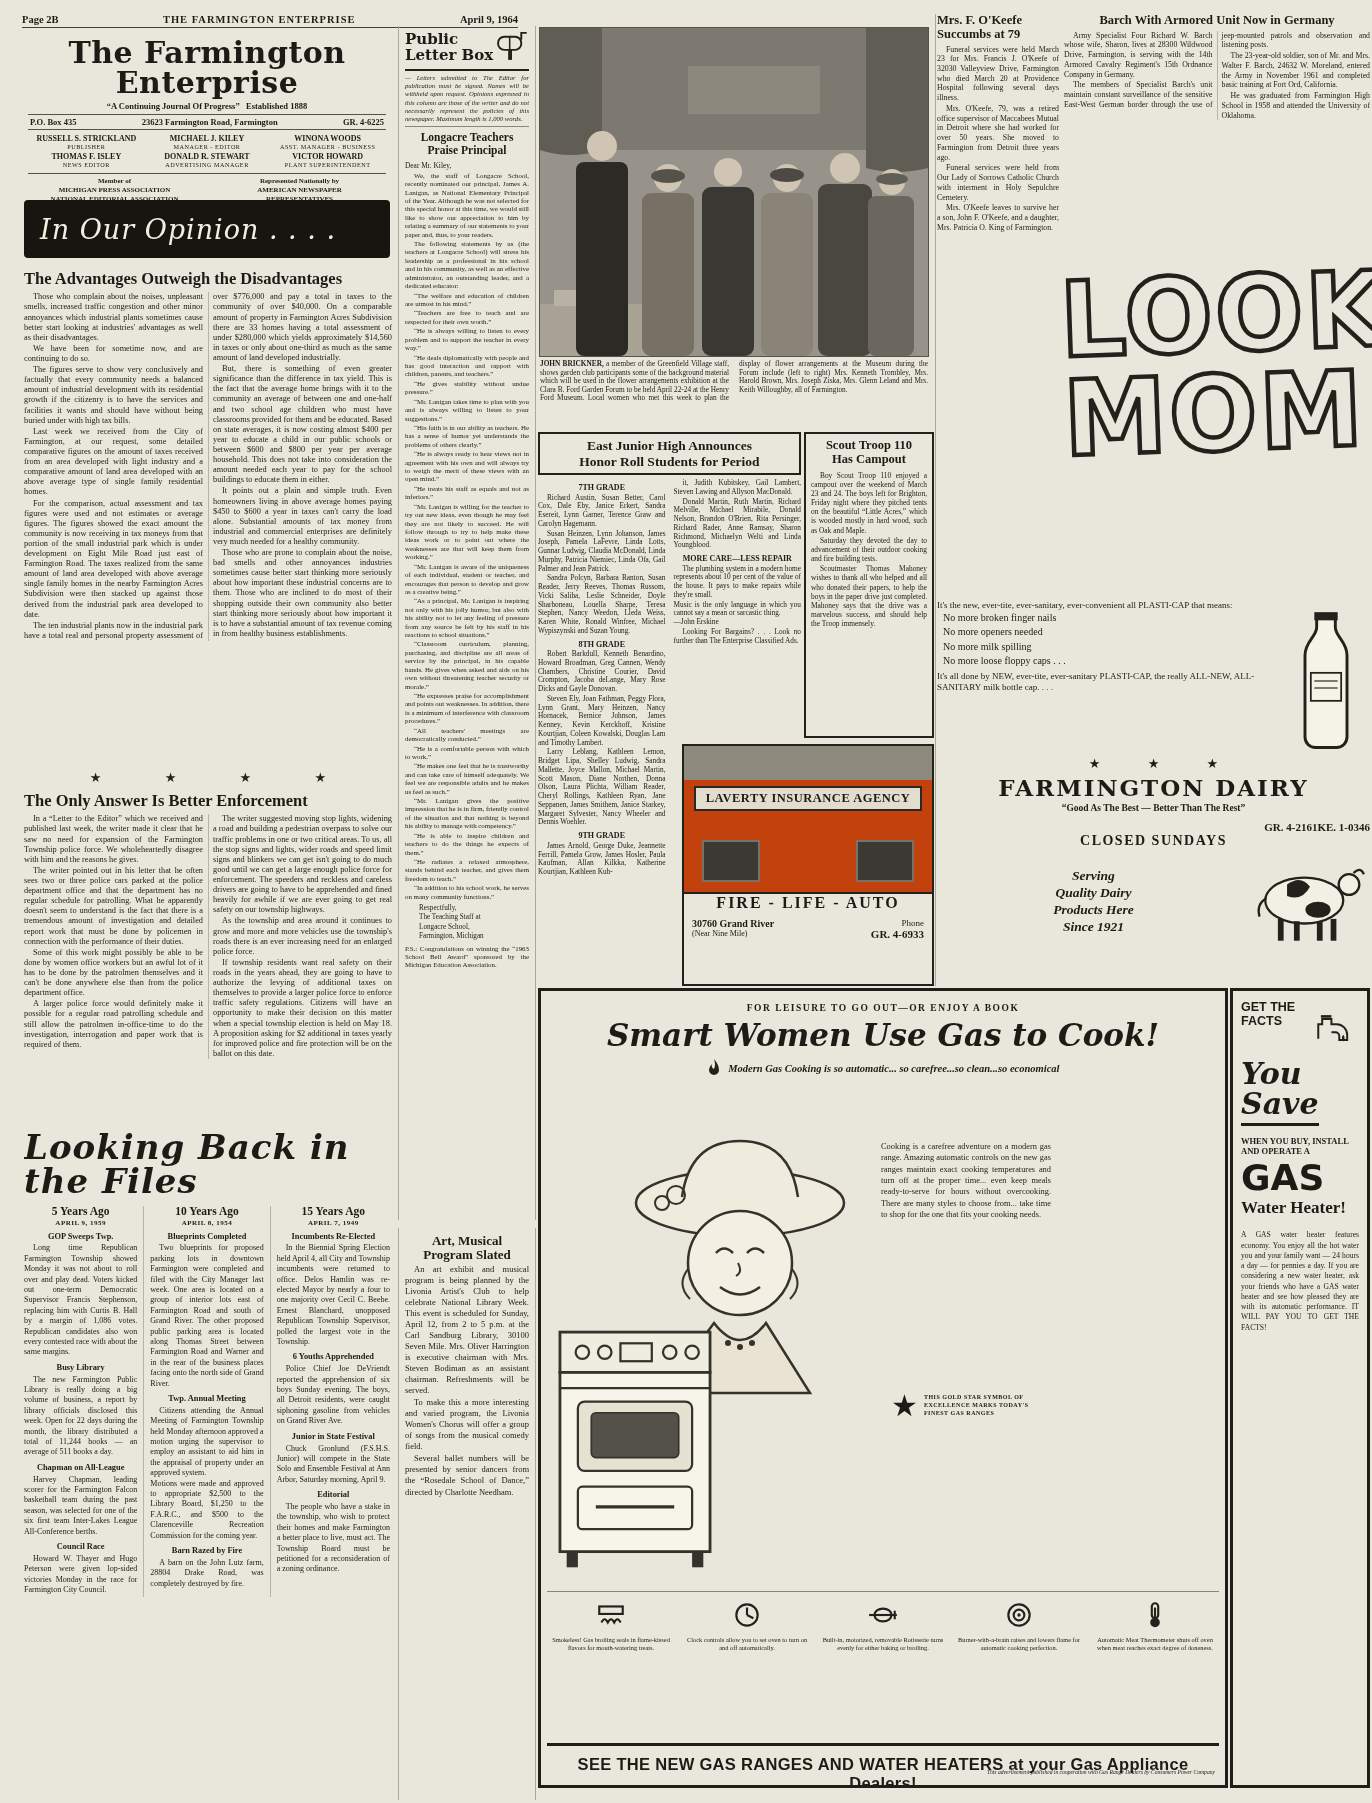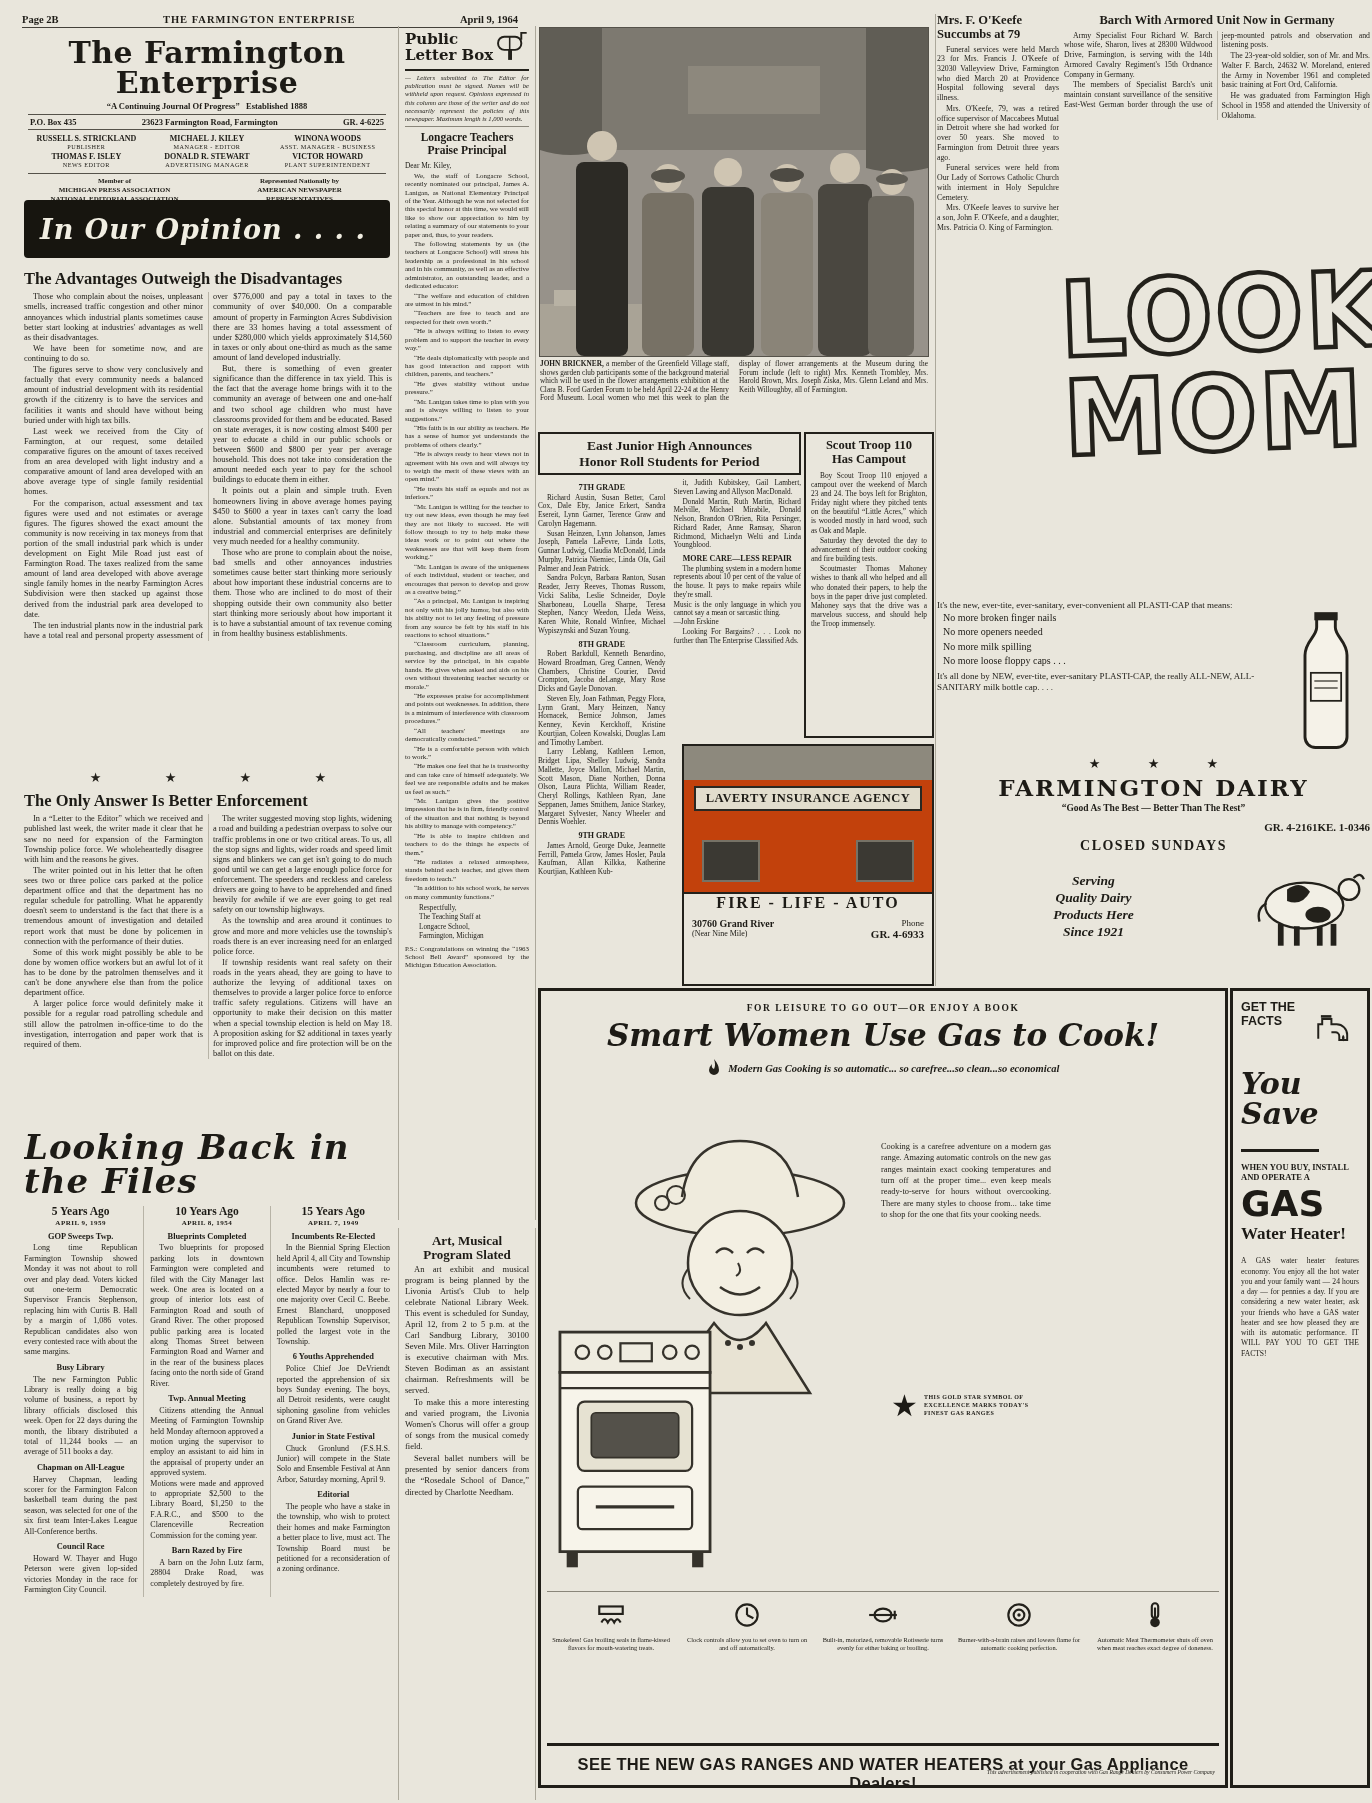--- a/index.html
+++ b/index.html
@@ -16,21 +16,21 @@
 .mast-title{font-family:"DejaVu Serif",serif;font-weight:bold;font-size:30px;line-height:1;letter-spacing:.5px}
 .mast-motto{font-size:8.5px;font-weight:bold;margin-top:3px}
 .mast-addr{display:flex;justify-content:space-between;font-size:8.5px;font-weight:bold;border-top:1px solid #55524a;border-bottom:1px solid #55524a;margin-top:3px;padding:2px 2px}
 .mast-staff{display:grid;grid-template-columns:1fr 1fr 1fr;gap:2px 4px;margin-top:4px}
 .ms-name{font-size:8px;font-weight:bold}
 .ms-role{font-size:6.2px;letter-spacing:.5px}
 .mast-member{display:flex;justify-content:space-between;gap:12px;margin-top:5px;border-top:1px solid #55524a;padding-top:3px}
 .mast-member div{font-size:7px;font-weight:bold;line-height:1.25;white-space:pre-line;flex:1;text-align:center}
 
 .opinion{left:24px;top:200px;width:366px;height:58px;background:#17150f;color:#f1eee2;display:flex;align-items:center;padding-left:16px;border-radius:4px}
-.opinion span{font-family:"DejaVu Serif",serif;font-style:italic;font-weight:bold;font-size:27px;letter-spacing:1px}
+.opinion span{font-family:"DejaVu Serif",serif;font-style:italic;font-weight:normal;font-size:27px;letter-spacing:1px}
 
 .ed1{left:24px;top:270px;width:368px;height:500px;overflow:hidden}
 .ed2{left:24px;top:792px;width:368px;height:334px;overflow:hidden}
 .ed-h{font-size:16.5px;font-weight:bold;line-height:1.05;margin-bottom:5px}
 .cols2{column-count:2;column-gap:10px;column-rule:1px solid #b7b3a6}
 .bodytext{text-align:justify;line-height:1.22}
 .bodytext p{margin:0 0 1px;text-indent:9px;text-align:justify}
 .ed-body{font-size:8.3px}
 .stars-d{left:24px;top:770px;width:368px;text-align:center;font-size:13px;letter-spacing:30px;padding-left:30px;color:#23211b}
 
@@ -87,21 +87,21 @@
 .pc-intro{font-size:9px;line-height:1.2}
 .pc-list p{font-size:10px;font-weight:normal;line-height:1.45;margin-left:6px}
 .pc-outro{font-size:9px;line-height:1.2;margin-top:2px}
 .pc-bottle{width:88px;display:flex;align-items:flex-end;justify-content:center}
 
 .dairy{left:937px;top:756px;width:433px;height:230px;text-align:center}
 .dairy-stars{font-size:13px;letter-spacing:22px;padding-left:22px}
 .dairy-name{font-size:23px;font-weight:bold;letter-spacing:2px;margin-top:2px;font-family:"DejaVu Serif",serif}
 .dairy-tag{font-size:9.5px;font-weight:bold;margin-top:2px}
 .dairy-ph{display:flex;justify-content:flex-end;font-size:11px;font-weight:bold;margin-top:8px}
-.dairy-closed{font-size:14px;font-weight:bold;letter-spacing:1.5px;margin-top:5px}
+.dairy-closed{font-size:14px;font-weight:bold;letter-spacing:1.5px;}
 .dairy-bottom{display:flex;align-items:center;margin-top:8px}
 .dairy-serving{flex:1;font-style:italic;font-size:13.5px;line-height:1.25;font-weight:bold}
 .dairy-cow{width:120px}
 
 .lav{left:682px;top:744px;width:252px;height:242px;border:2px solid #23211b;background:#e9e6dc}
 .lav-photo{position:relative;height:148px;background:#c2410c;border-bottom:2px solid #23211b;overflow:hidden}
 .lav-sky{position:absolute;left:0;top:0;right:0;height:34px;background:#8d897d}
 .lav-sign{position:absolute;left:10px;right:10px;top:40px;background:#e2ddcd;border:2px solid #2a2822;text-align:center;font-weight:bold;font-size:12.5px;padding:3px 0;letter-spacing:.5px}
 .lav-win{position:absolute;bottom:10px;width:58px;height:42px;background:#3b3933;border:2px solid #767266}
 .lav-services{font-size:16px;font-weight:bold;text-align:center;letter-spacing:2px;padding:0 0 4px}
@@ -126,21 +126,21 @@
 .gas-panels{position:absolute;left:6px;right:6px;top:600px;display:flex;gap:8px;border-top:1px solid #8a867a;padding-top:8px}
 .gas-panel{flex:1;text-align:center}
 .gp-icon{display:inline-block;height:34px}
 .gas-panel p{font-size:6.4px;line-height:1.25;text-align:center;margin-top:2px}
 .gas-banner{position:absolute;left:6px;right:6px;top:752px;border-top:3px solid #201e18;text-align:center;font-family:"Liberation Sans",sans-serif;font-weight:bold;font-size:16.5px;padding-top:9px;letter-spacing:.3px}
 .gas-fine{position:absolute;right:10px;top:778px;font-size:5.6px;font-style:italic}
 
 .wh{left:1230px;top:988px;width:140px;height:800px;border:3px solid #201e18;padding:10px 8px;overflow:hidden}
 .wh-top{display:flex;justify-content:space-between;align-items:flex-start}
 .wh-get{font-size:12.5px;font-weight:bold;line-height:1.1;font-family:"Liberation Sans",sans-serif}
-.wh-yousave{font-family:"DejaVu Serif",serif;font-style:italic;font-weight:bold;font-size:30px;line-height:1;border-bottom:3px solid #201e18;display:inline-block;padding-bottom:20px;margin-top:20px}
+.wh-yousave{font-family:"DejaVu Serif",serif;font-style:italic;font-weight:bold;font-size:30px;line-height:1;border-bottom:3px solid #201e18;display:inline-block;padding-bottom:4px;margin-top:10px}
 .wh-when{font-size:8.5px;font-weight:bold;margin-top:10px;line-height:1.2}
 .wh-gas{font-family:"DejaVu Sans",sans-serif;font-weight:bold;font-size:36px;line-height:1;margin-top:4px}
 .wh-prod{font-size:17px;font-weight:bold;margin-top:2px}
 .wh-body{font-size:7.6px;line-height:1.35;text-align:justify;margin-top:12px}
 h5{font-weight:bold}
 </style>
 </head>
 <body>
 
 <div class="page">

